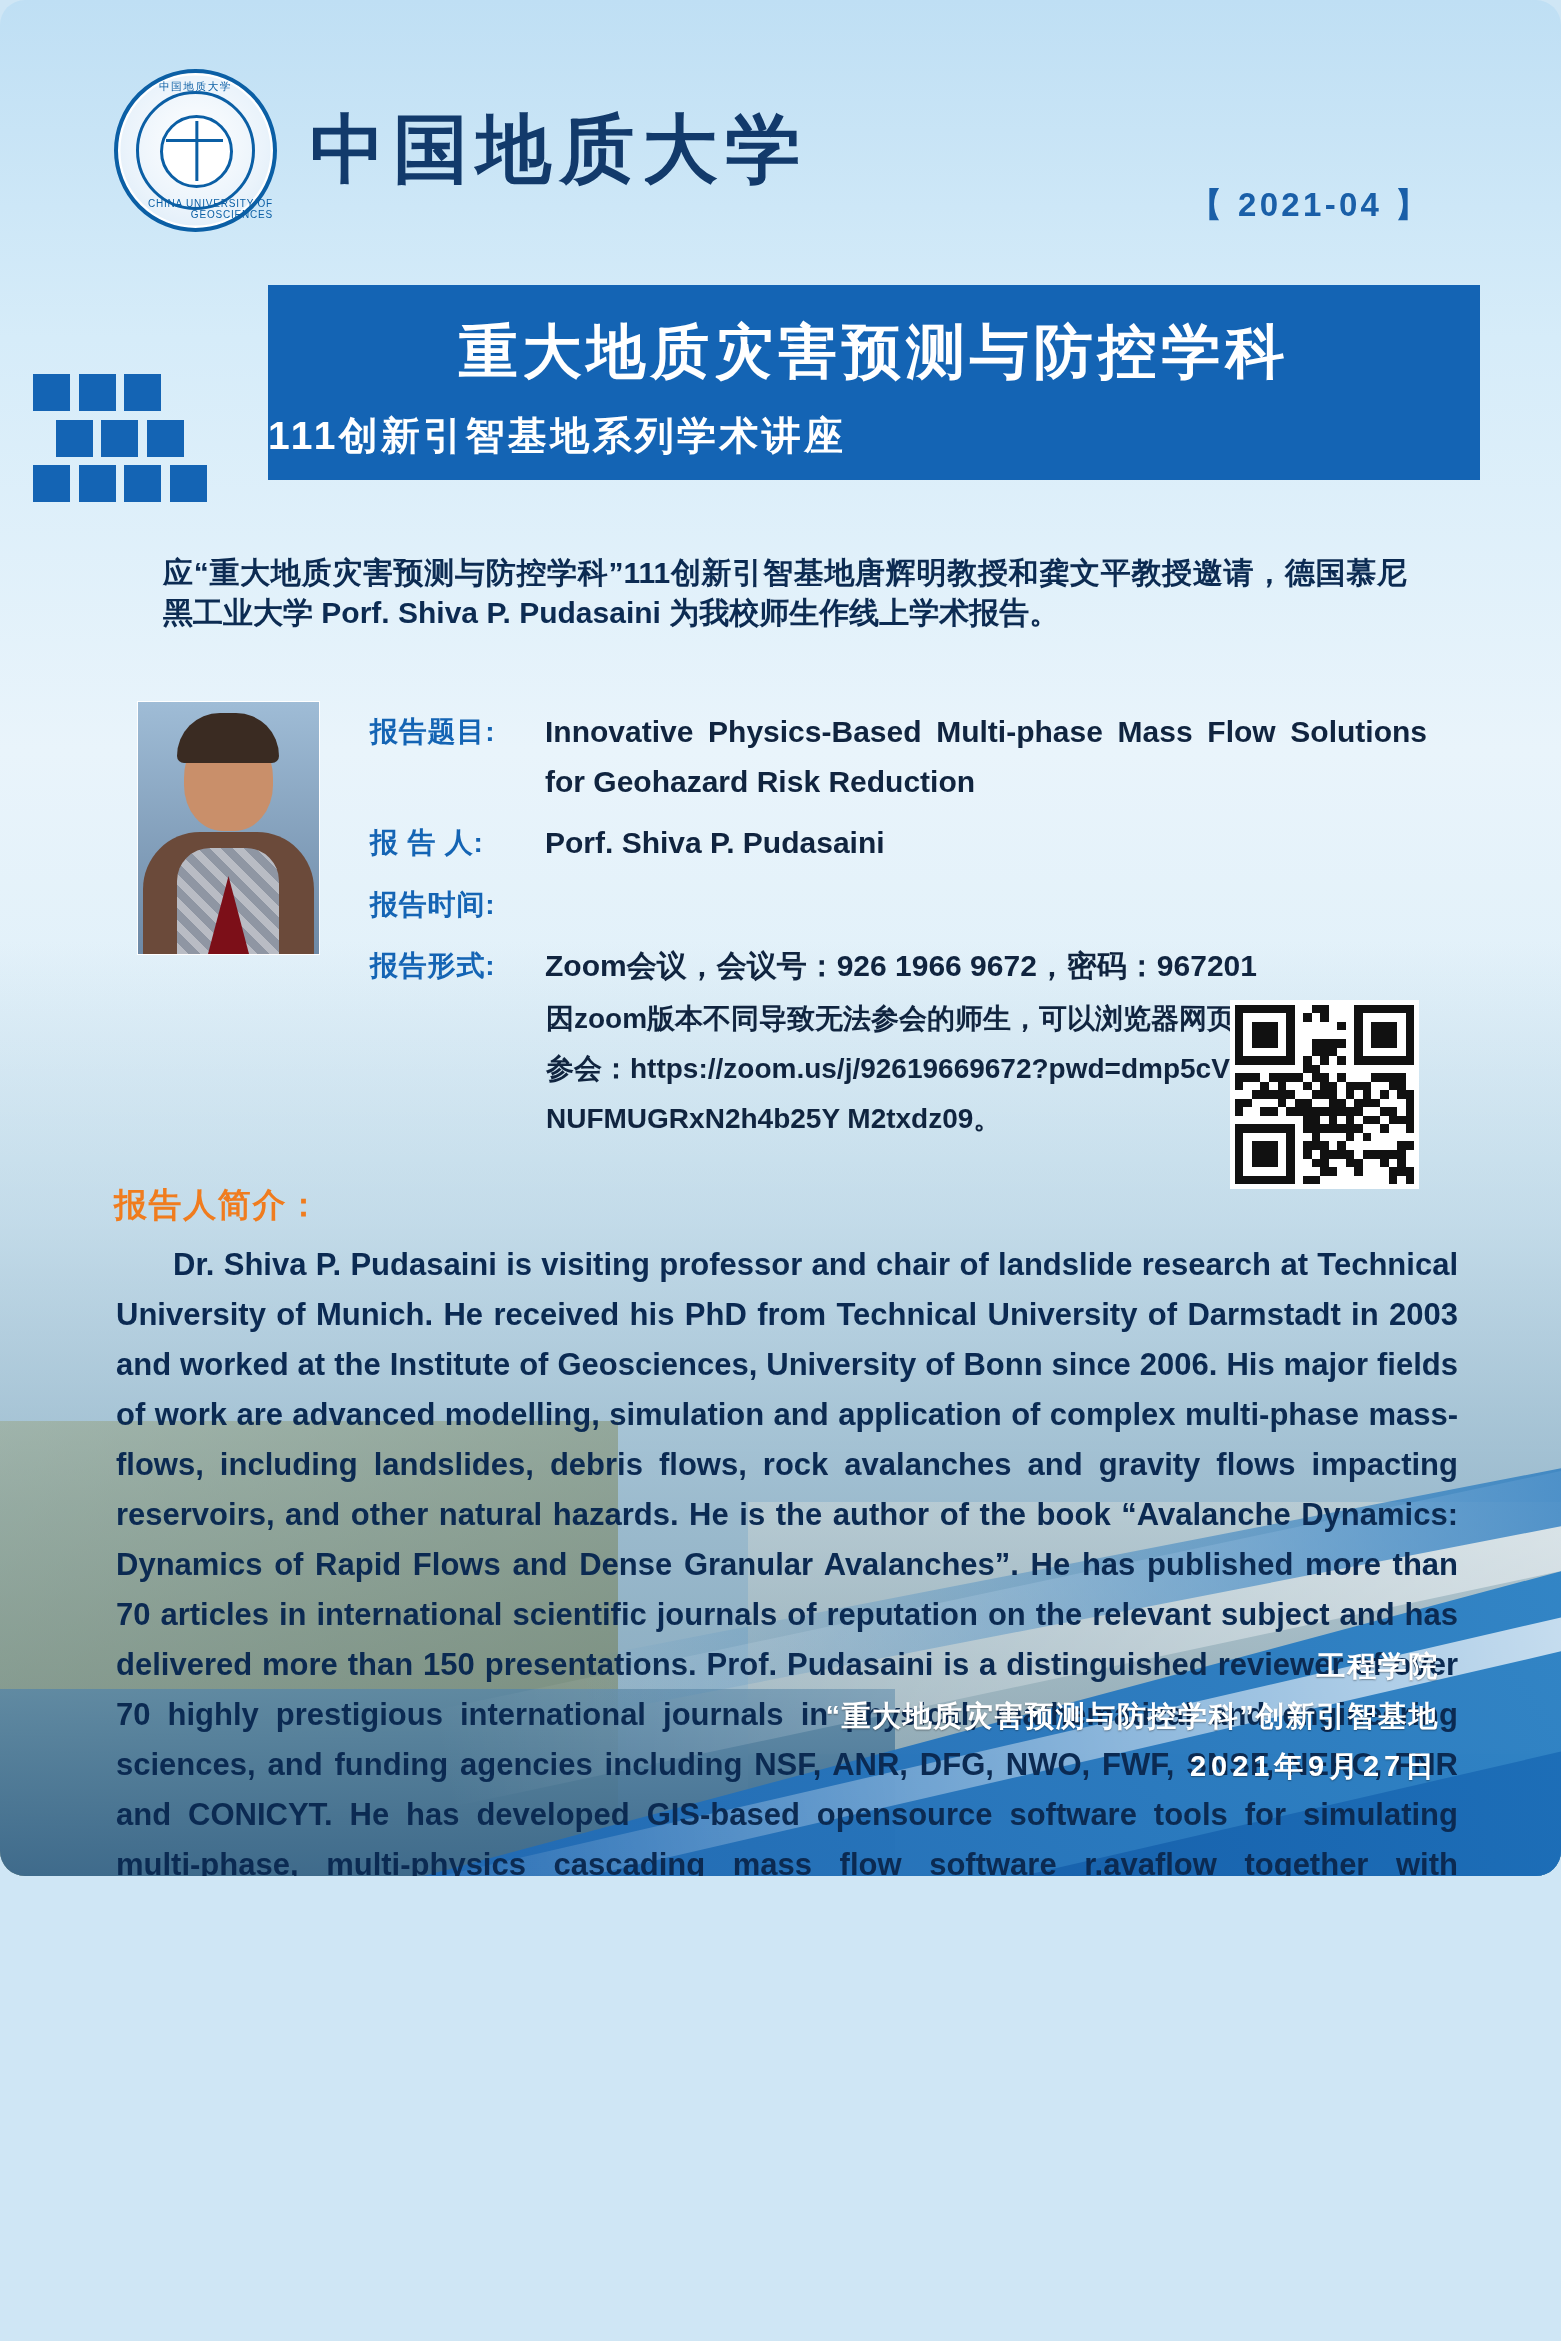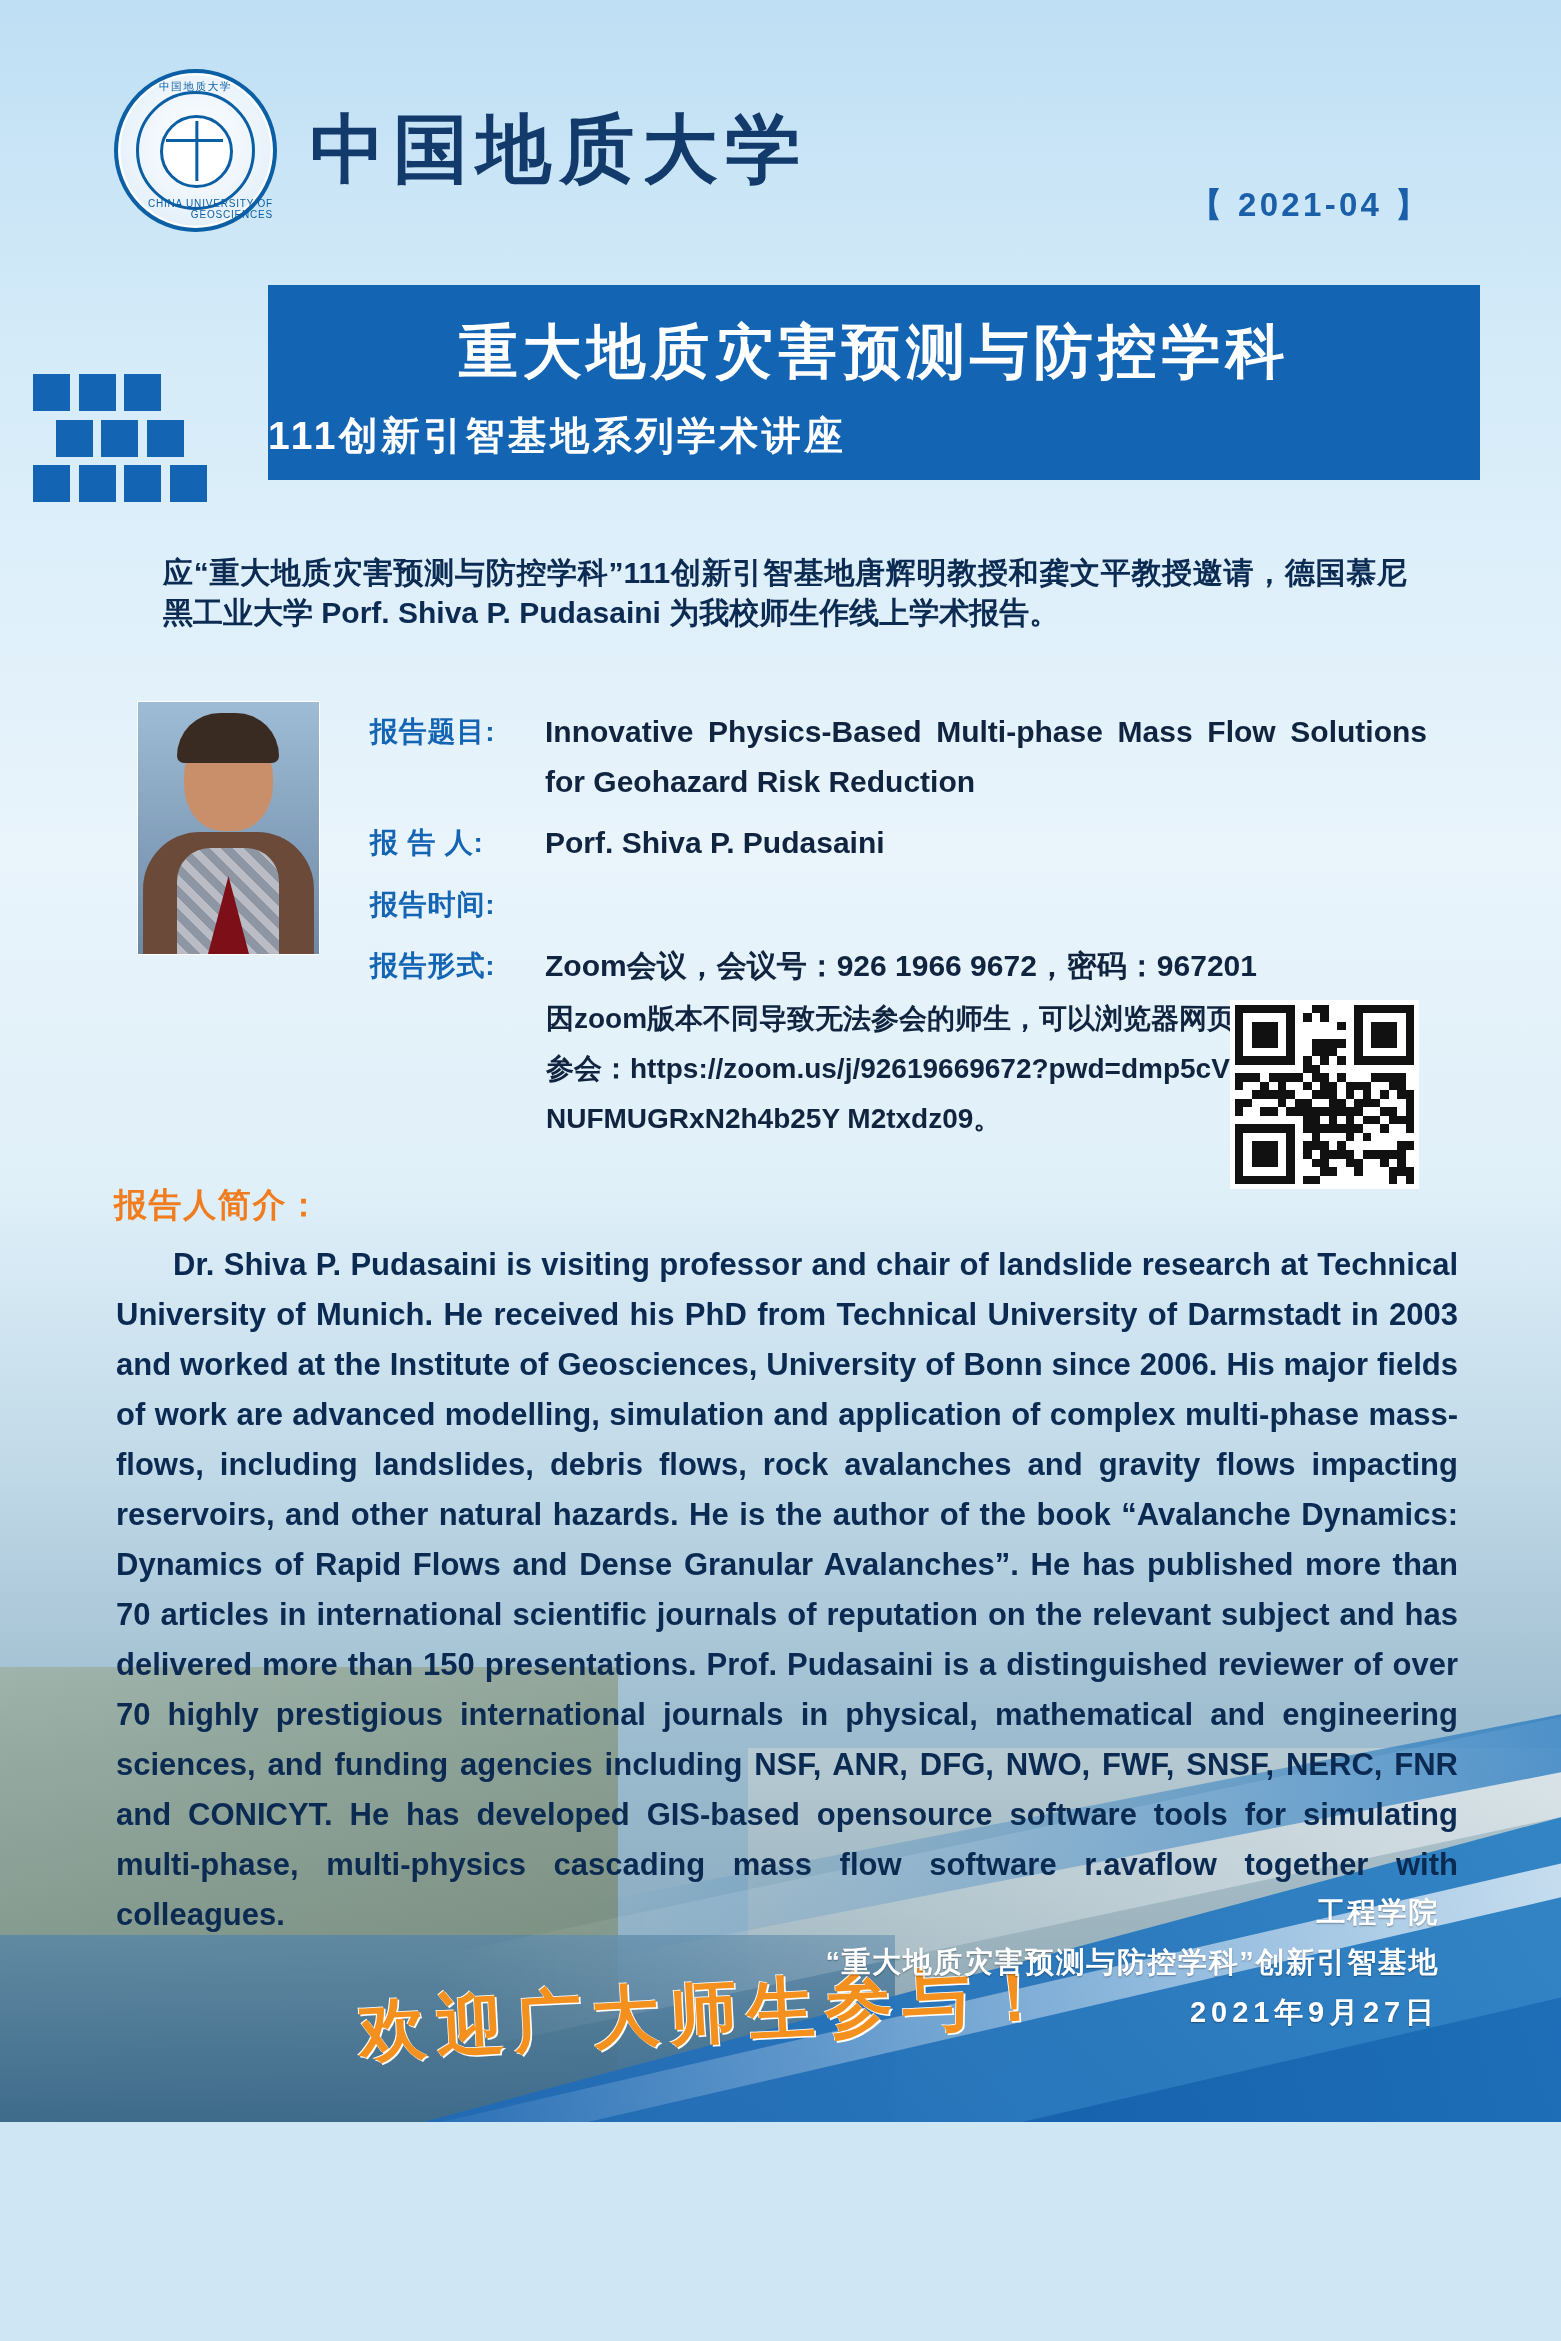--- a/index.html
+++ b/index.html
@@ -4,24 +4,25 @@
 <style>
   html, body { margin:0; padding:0; }
   body {
     width:1561px; height:2342px;
     font-family:"Liberation Sans", sans-serif;
     background:#cfe6f5;
     overflow:hidden;
   }
   .poster {
     position:relative;
-    width:1561px; height:2122px;
+    width:1561px; height:1876px;
     background:
       linear-gradient(180deg, #bfdff4 0%, #d6ecf9 18%, #e9f4fb 40%, #dceef8 62%, #cfe3ef 78%, #b9d3e2 100%);
     overflow:hidden;
+    border-radius:25px;
   }
   
   .bg-photo {
     position:absolute; left:0; right:0; bottom:0; height:935px;
     background:
       linear-gradient(180deg, rgba(200,226,240,0) 0%, rgba(176,205,222,0.55) 30%, rgba(140,175,196,0.75) 60%, rgba(120,156,178,0.9) 100%);
   }
   .bg-land-left {
     position:absolute; left:0; bottom:0; width:618px; height:455px;
     background:linear-gradient(160deg, rgba(150,160,120,0.45), rgba(110,125,95,0.75));

